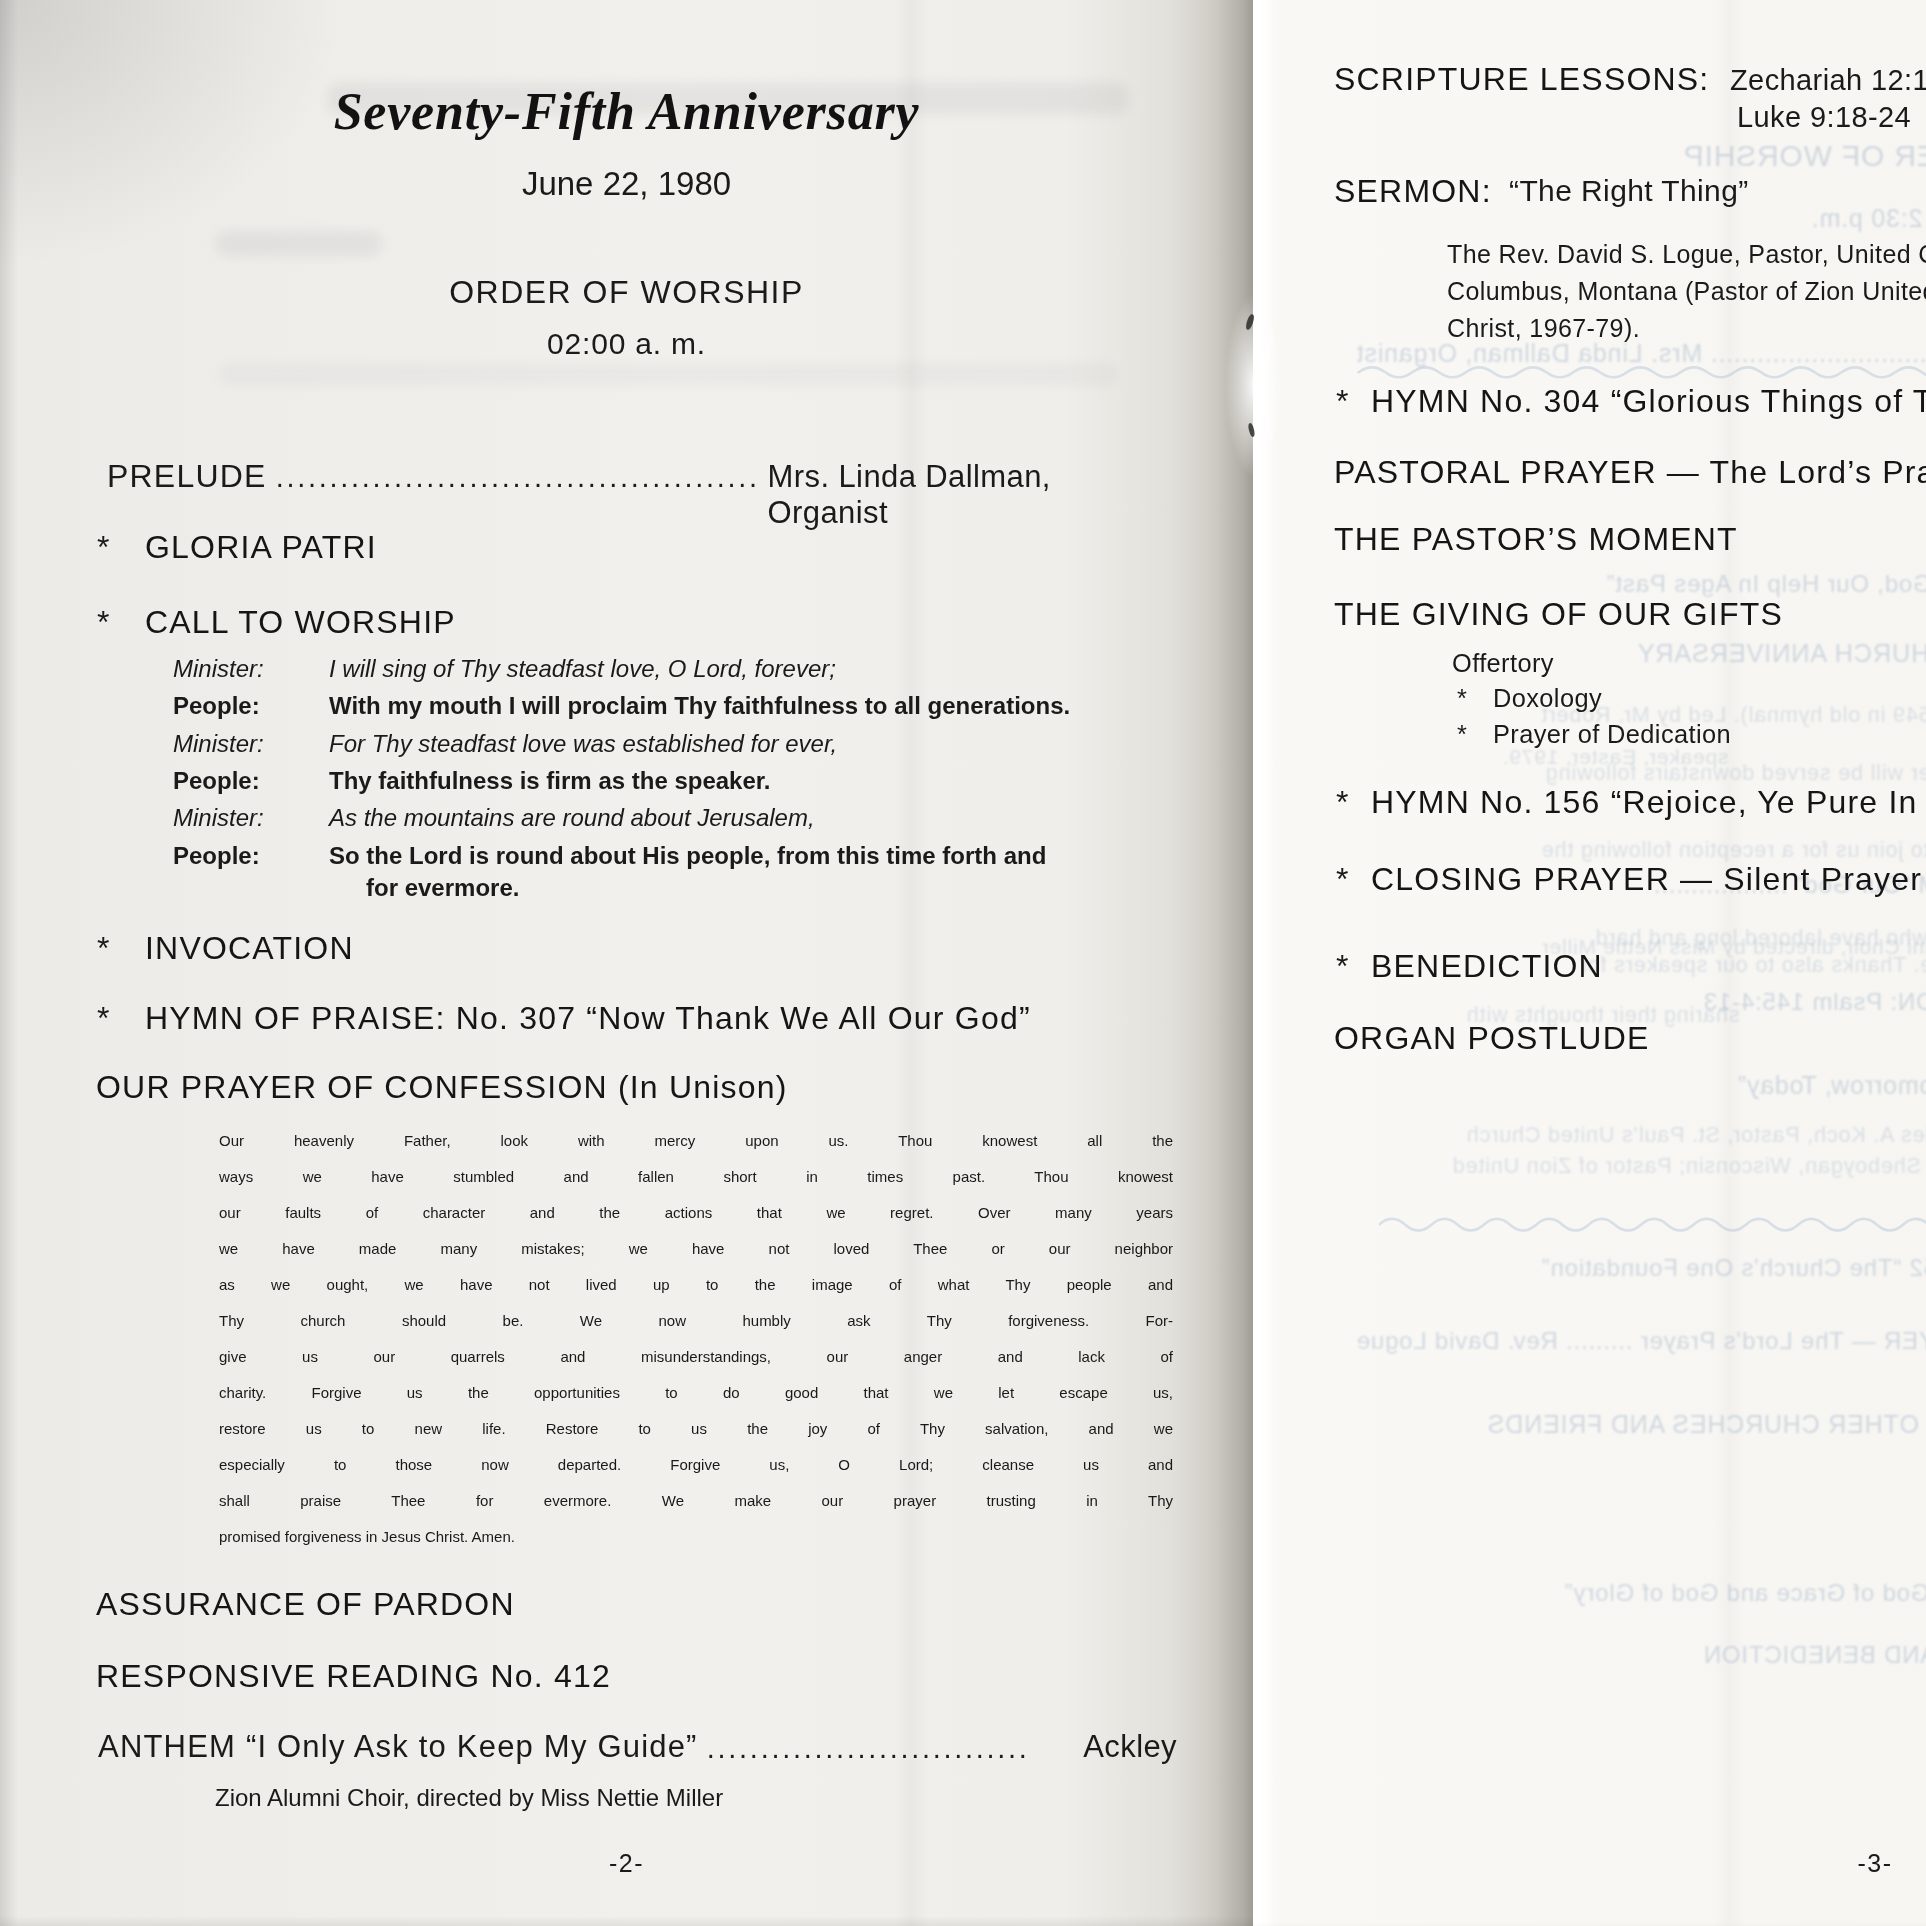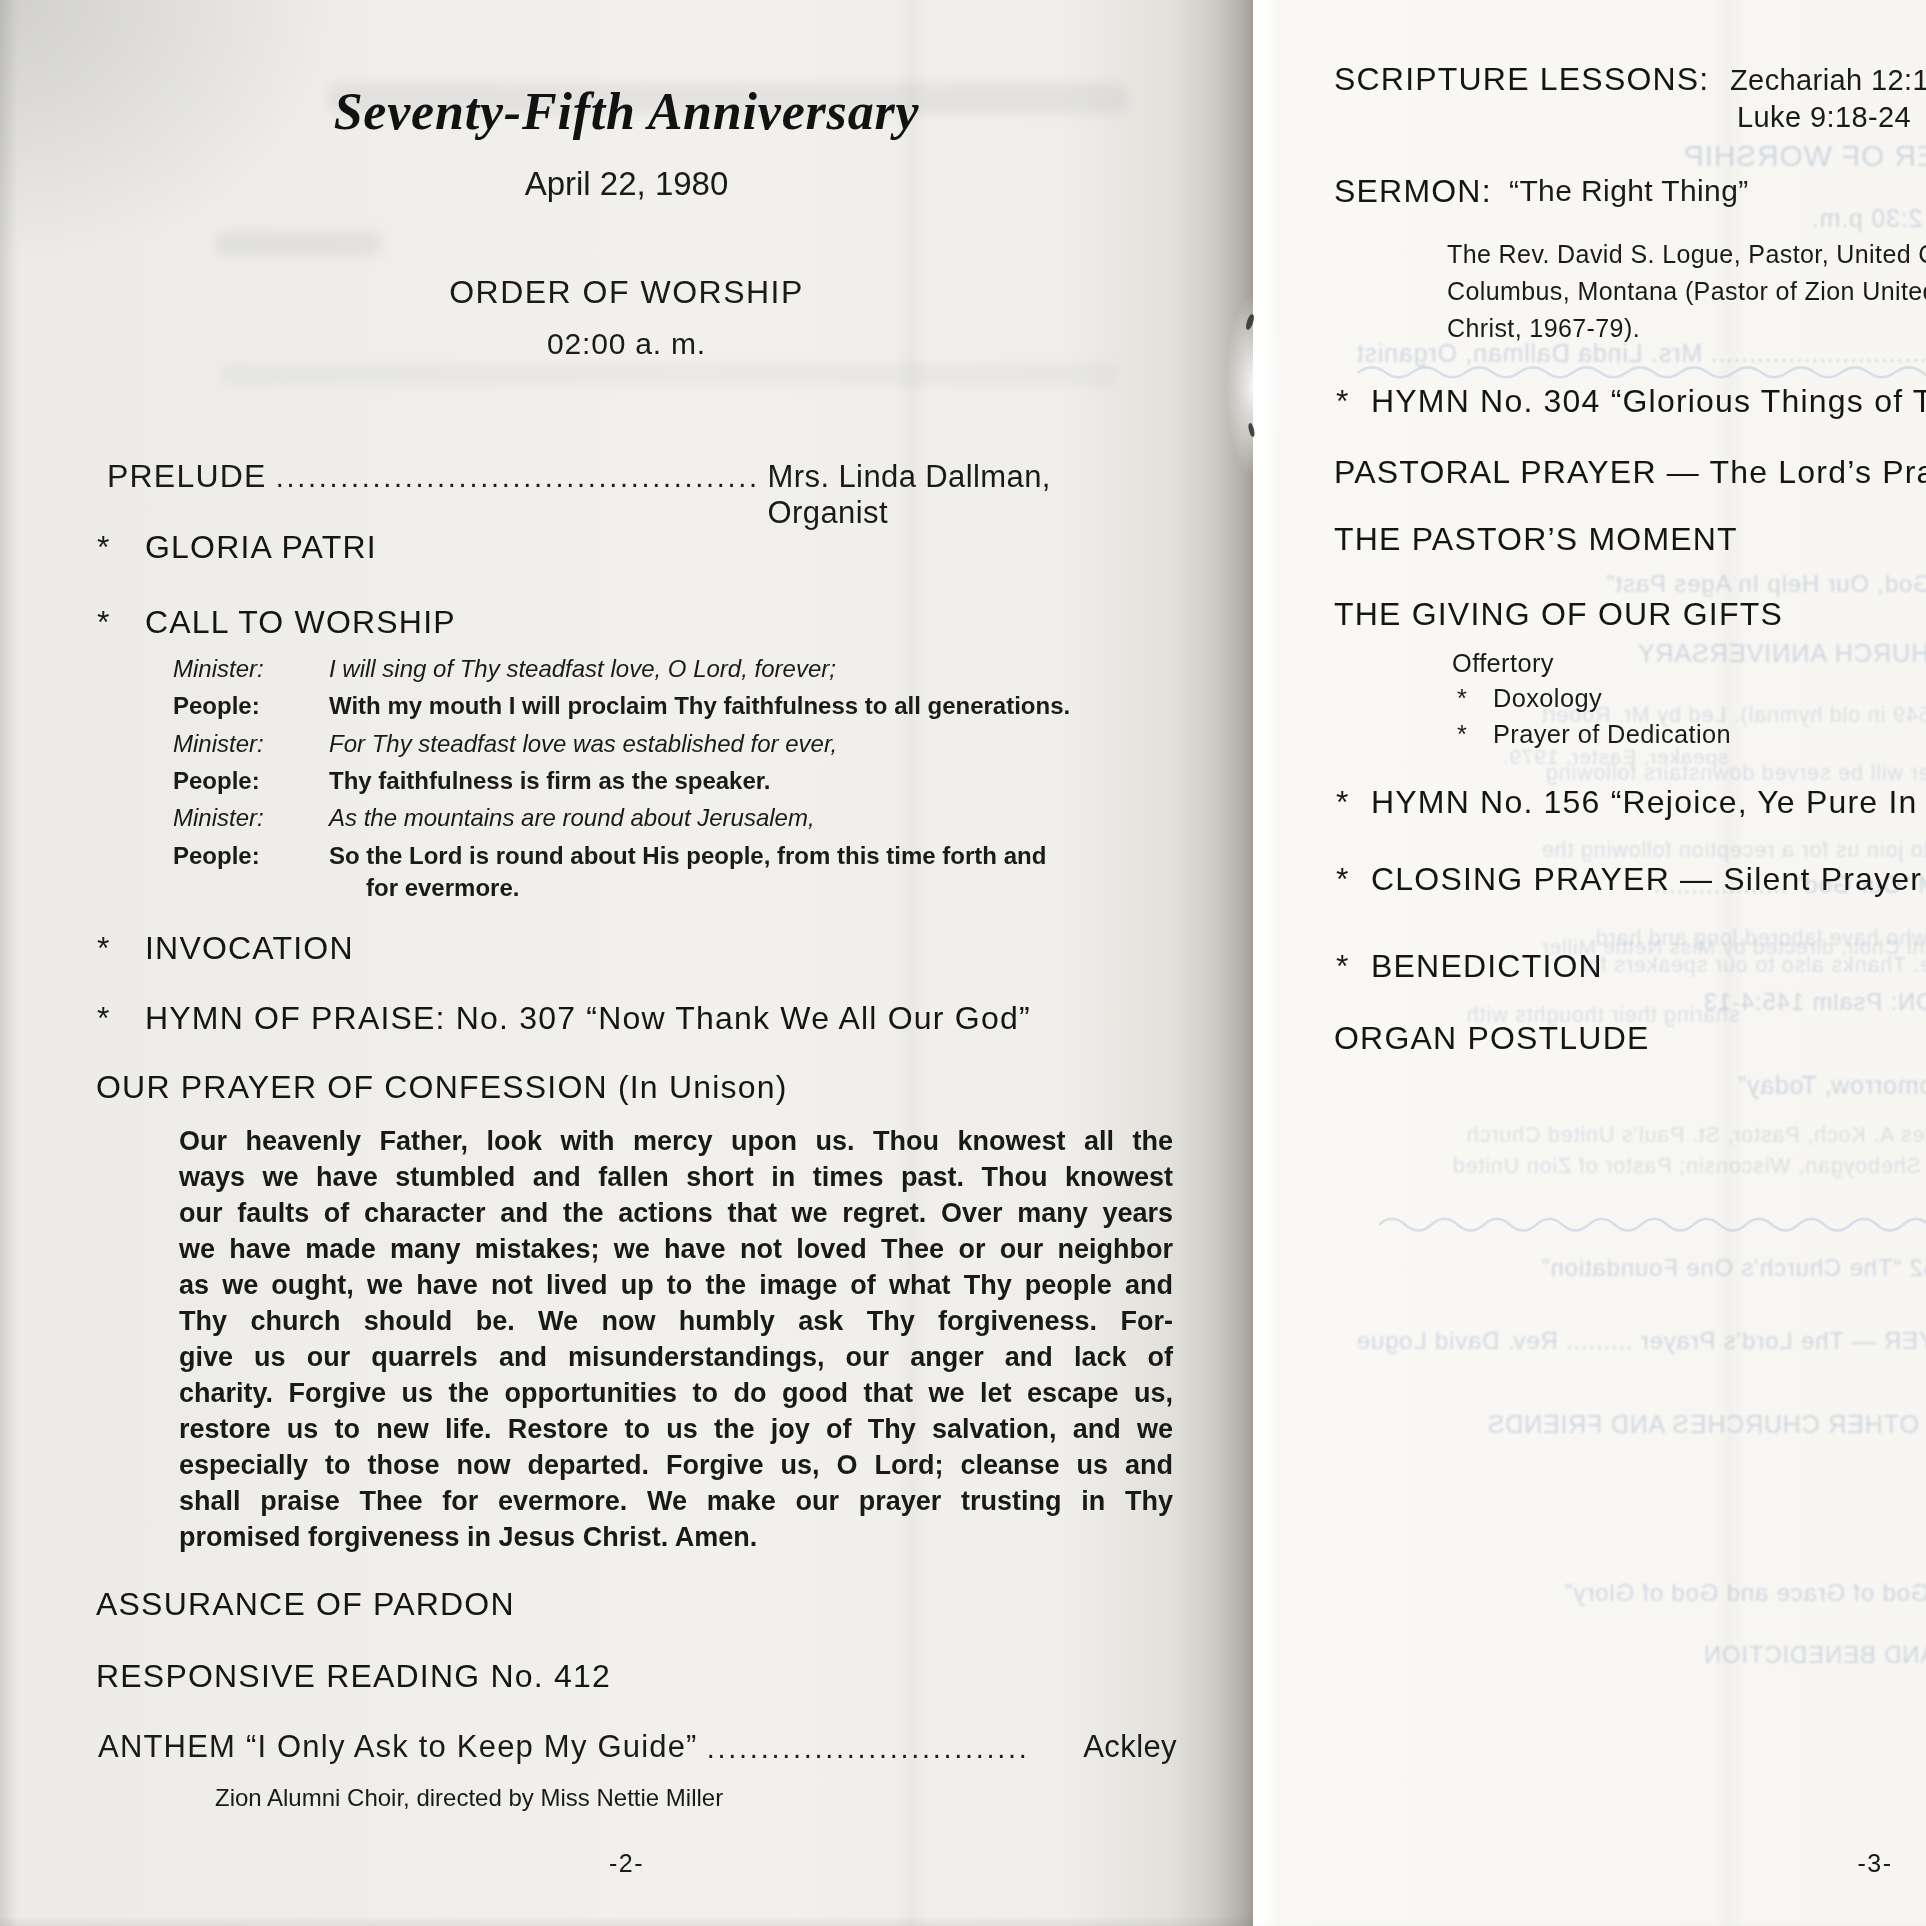--- a/index.html
+++ b/index.html
@@ -71,22 +71,22 @@
 
   .cw-row{position:absolute;left:0;width:1253px;height:39px;font-size:24px;}
   .cw-row > span{position:absolute;white-space:nowrap;}
   .cw-speaker{left:173px;}
   .cw-text{left:329px;}
   .minister{font-style:italic;}
   .people{font-weight:700;}
   #cw-cont{position:absolute;left:366px;top:874px;font-size:24px;font-weight:700;}
 
   #confession{position:absolute;left:179px;top:1123px;width:994px;}
-  .cl{font-weight:700;font-size:27px;line-height:36px;height:36px;color:#191919;
-      text-align:justify;text-align-last:justify;}
+  .cl{font-weight:400;font-size:15px;line-height:36px;height:36px;color:#191919;
+      text-align:justify;text-align-last:justify;margin-left:40px;}
   .cl-last{text-align:left;text-align-last:left;}
 
   #choir-note{left:215px;top:1784px;font-size:24px;}
   .pageno{top:1849px;font-size:25px;letter-spacing:1.5px;}
 
   
   #scripture-label{left:1334px;top:61px;}
   #scripture-line1{left:1730px;top:64px;font-size:29px;letter-spacing:0.4px;}
   #scripture-line2{left:1737px;top:101px;font-size:29px;letter-spacing:0.4px;}
   #sermon-label{left:1334px;top:173px;}
@@ -178,21 +178,21 @@
   <div class="bt bt27">* CLOSING PRAYER AND BENEDICTION</div>
 
   <svg id="squiggle-1" class="squiggle" width="1109" height="23" viewBox="0 0 2880 60">
     <path d="M0 32 q 35 -26 70 0 t 70 0 t 70 0 t 70 0 t 70 0 t 70 0 t 70 0 t 70 0 t 70 0 t 70 0 t 70 0 t 70 0 t 70 0 t 70 0 t 70 0 t 70 0 t 70 0 t 70 0 t 70 0 t 70 0 t 70 0 t 70 0 t 70 0 t 70 0 t 70 0 t 70 0 t 70 0 t 70 0 t 70 0 t 70 0 t 70 0 t 70 0 t 70 0 t 70 0 t 70 0 t 70 0 t 70 0 t 70 0 t 70 0 t 70 0" fill="none" stroke="#a9bcd6" stroke-width="7" stroke-linecap="round"></path>
   </svg>
   <svg id="squiggle-2" class="squiggle" width="1048" height="27" viewBox="0 0 2720 70">
     <path d="M0 38 q 34 -30 68 0 t 68 0 t 68 0 t 68 0 t 68 0 t 68 0 t 68 0 t 68 0 t 68 0 t 68 0 t 68 0 t 68 0 t 68 0 t 68 0 t 68 0 t 68 0 t 68 0 t 68 0 t 68 0 t 68 0 t 68 0 t 68 0 t 68 0 t 68 0 t 68 0 t 68 0 t 68 0 t 68 0 t 68 0 t 68 0 t 68 0 t 68 0 t 68 0 t 68 0 t 68 0 t 68 0 t 68 0 t 68 0 t 68 0" fill="none" stroke="#a9bcd6" stroke-width="7" stroke-linecap="round"></path>
   </svg>
 
   <div id="title" class="t center-l">Seventy-Fifth Anniversary</div>
-  <div id="date" class="t center-l">April 22, 1980</div>
+  <div id="date" class="t center-l">June 22, 1980</div>
   <div id="order" class="t center-l">ORDER OF WORSHIP</div>
   <div id="time" class="t center-l">02:00 a. m.</div>
 
   <div id="prelude-row" class="leader-row">
     <span class="leader-label">PRELUDE</span>
     <span class="leader-dots">.............................................</span>
     <span class="leader-end">Mrs. Linda Dallman, Organist</span>
   </div>
 
   <div class="row" style="top:529px">

